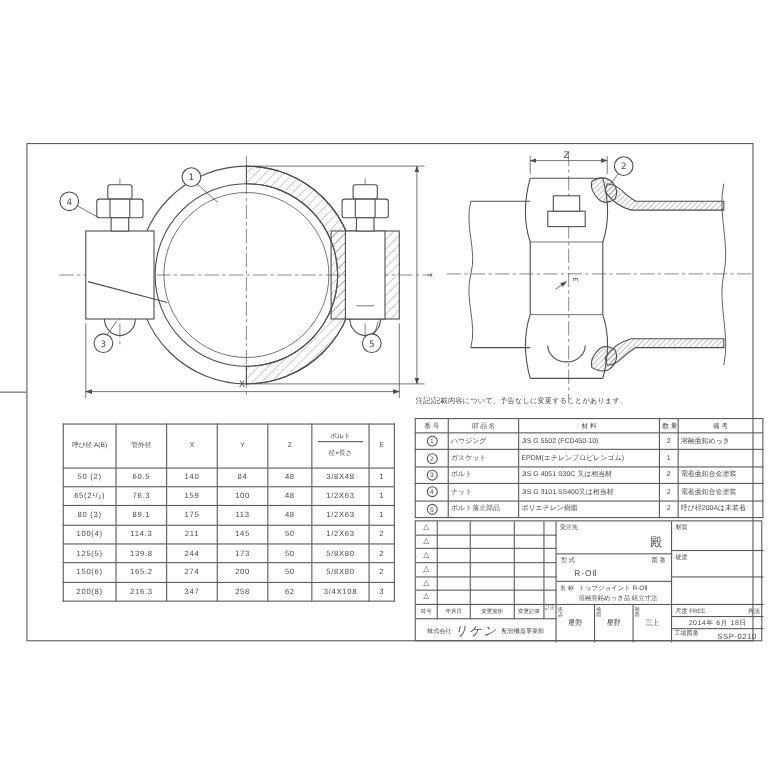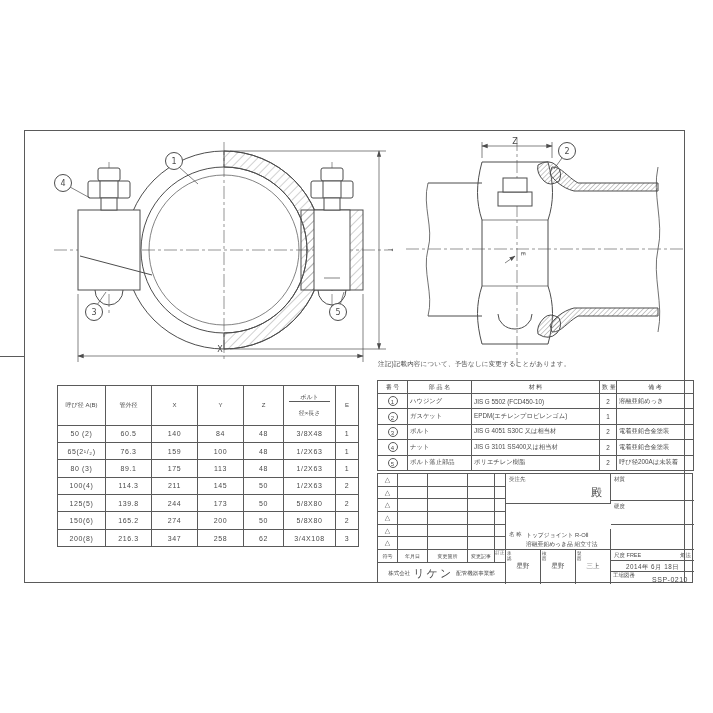--- a/index.html
+++ b/index.html
@@ -31,21 +31,21 @@
   
   .tblock { position:absolute; left:377px; top:473px; width:316px; height:110px; border:1px solid #5a5a5a; font-size:6px; color:#4a4a4a; }
   .tb-cell { position:absolute; border-right:1px solid #5a5a5a; border-bottom:1px solid #5a5a5a; }
   .rev-grid { position:absolute; left:0; top:0; width:128px; height:76px; display:grid; grid-template-columns:20px 30px 40px 27px 11px; grid-auto-rows:12.66px; }
   .rev-grid > div { border-right:1px solid #5a5a5a; border-bottom:1px solid #5a5a5a; text-align:center; font-size:7px; line-height:12px; color:#5a5a5a; }
   .rev-head { position:absolute; left:0; top:76px; width:128px; height:13px; display:grid; grid-template-columns:20px 30px 40px 27px 11px; }
   .rev-head > div { border-right:1px solid #5a5a5a; border-bottom:1px solid #5a5a5a; text-align:center; font-size:5px; line-height:12px; overflow:hidden; }
   .rev-head .tiny { font-size:4.5px; line-height:1.1; word-break:break-all; padding-top:1px; }
   .company-row { position:absolute; left:0; top:89px; width:128px; height:21px; border-right:1px solid #5a5a5a; display:flex; align-items:center; justify-content:center; gap:3px; }
   .company-prefix { font-size:5.5px; }
-  .company-name { font-size:11px; letter-spacing:2px; }
+  .company-name { font-size:11px; font-style:italic; letter-spacing:2px; }
   .company-div { font-size:5.5px; }
 
   .cust-cell { left:128px; top:0; width:105px; height:30px; }
   .cust-label { position:absolute; left:3px; top:2px; font-size:5.5px; }
   .cust-hon { position:absolute; right:8px; bottom:3px; font-size:11px; }
   .model-cell { left:128px; top:30px; width:105px; height:25px; }
   .model-labels { position:absolute; left:4px; top:2px; width:95px; display:flex; justify-content:space-between; font-size:5.5px; }
   .model-value { position:absolute; left:16px; bottom:2px; font-size:7.5px; letter-spacing:1px; }
   .name-cell { left:128px; top:55px; width:105px; height:21px; }
   .name-label { position:absolute; left:3px; top:2px; font-size:5.5px; }
@@ -414,20 +414,27 @@
       <span class="company-prefix">株式会社</span>
       <span class="company-name">リケン</span>
       <span class="company-div">配管機器事業部</span>
     </div>
 
     <div class="tb-cell cust-cell">
       <span class="cust-label">受注先</span>
       <span class="cust-hon">殿</span>
     </div>
 
+    <div class="tb-cell model-cell">
+      <div class="model-labels">
+        <span>型 式</span>
+        <span>図 番</span>
+      </div>
+      <span class="model-value">R-OⅡ</span>
+    </div>
 
     <div class="tb-cell name-cell">
       <span class="name-label">名 称</span>
       <div class="name-lines">
         <div>トップジョイント R-OⅡ</div>
         <div>溶融亜鉛めっき品 組立寸法</div>
       </div>
     </div>
 
     <div class="tb-cell sign-cell" style="left:128px;width:35px;">

